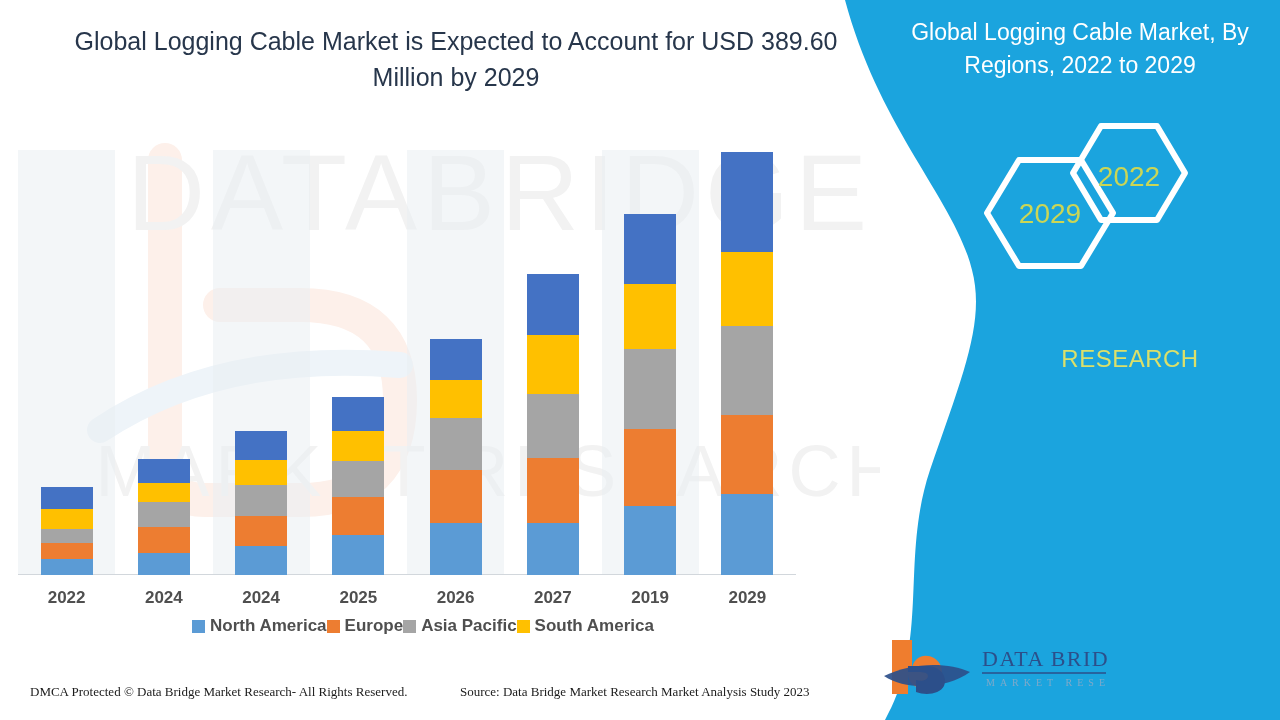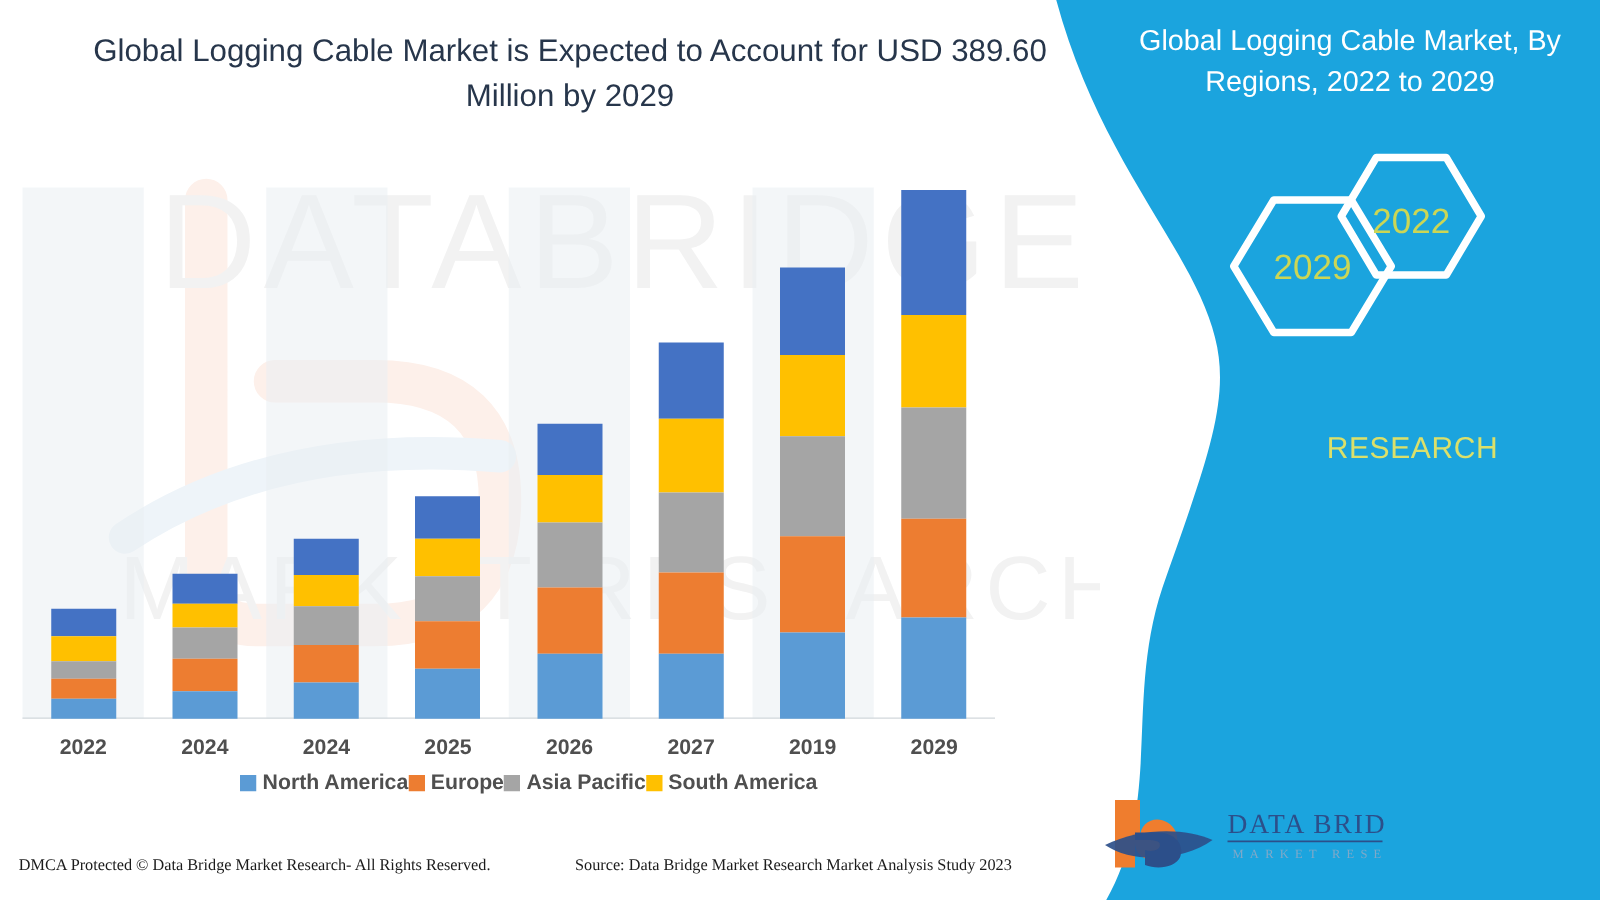--- a/index.html
+++ b/index.html
@@ -81,21 +81,21 @@
     flex-wrap:nowrap;
   }
   .legend-item { display:flex; align-items:center; gap:5px; }
   .legend-swatch { width:13px; height:13px; flex:0 0 13px; }
   .legend-label {
     font-size:17px; font-weight:bold; color:#4f4f4f; white-space:nowrap;
   }
 
   
   .footer-left {
-    position:absolute; left:15px; top:684px;
+    position:absolute; left:30px; top:684px;
     font-family:"Liberation Serif", serif; font-size:13px; color:#1b1b1b;
   }
   .footer-source {
     position:absolute; left:460px; top:684px;
     font-family:"Liberation Serif", serif; font-size:13px; color:#1b1b1b;
   }
 
   
   .panel-title {
     position:absolute; left:900px; top:16px; width:360px;

